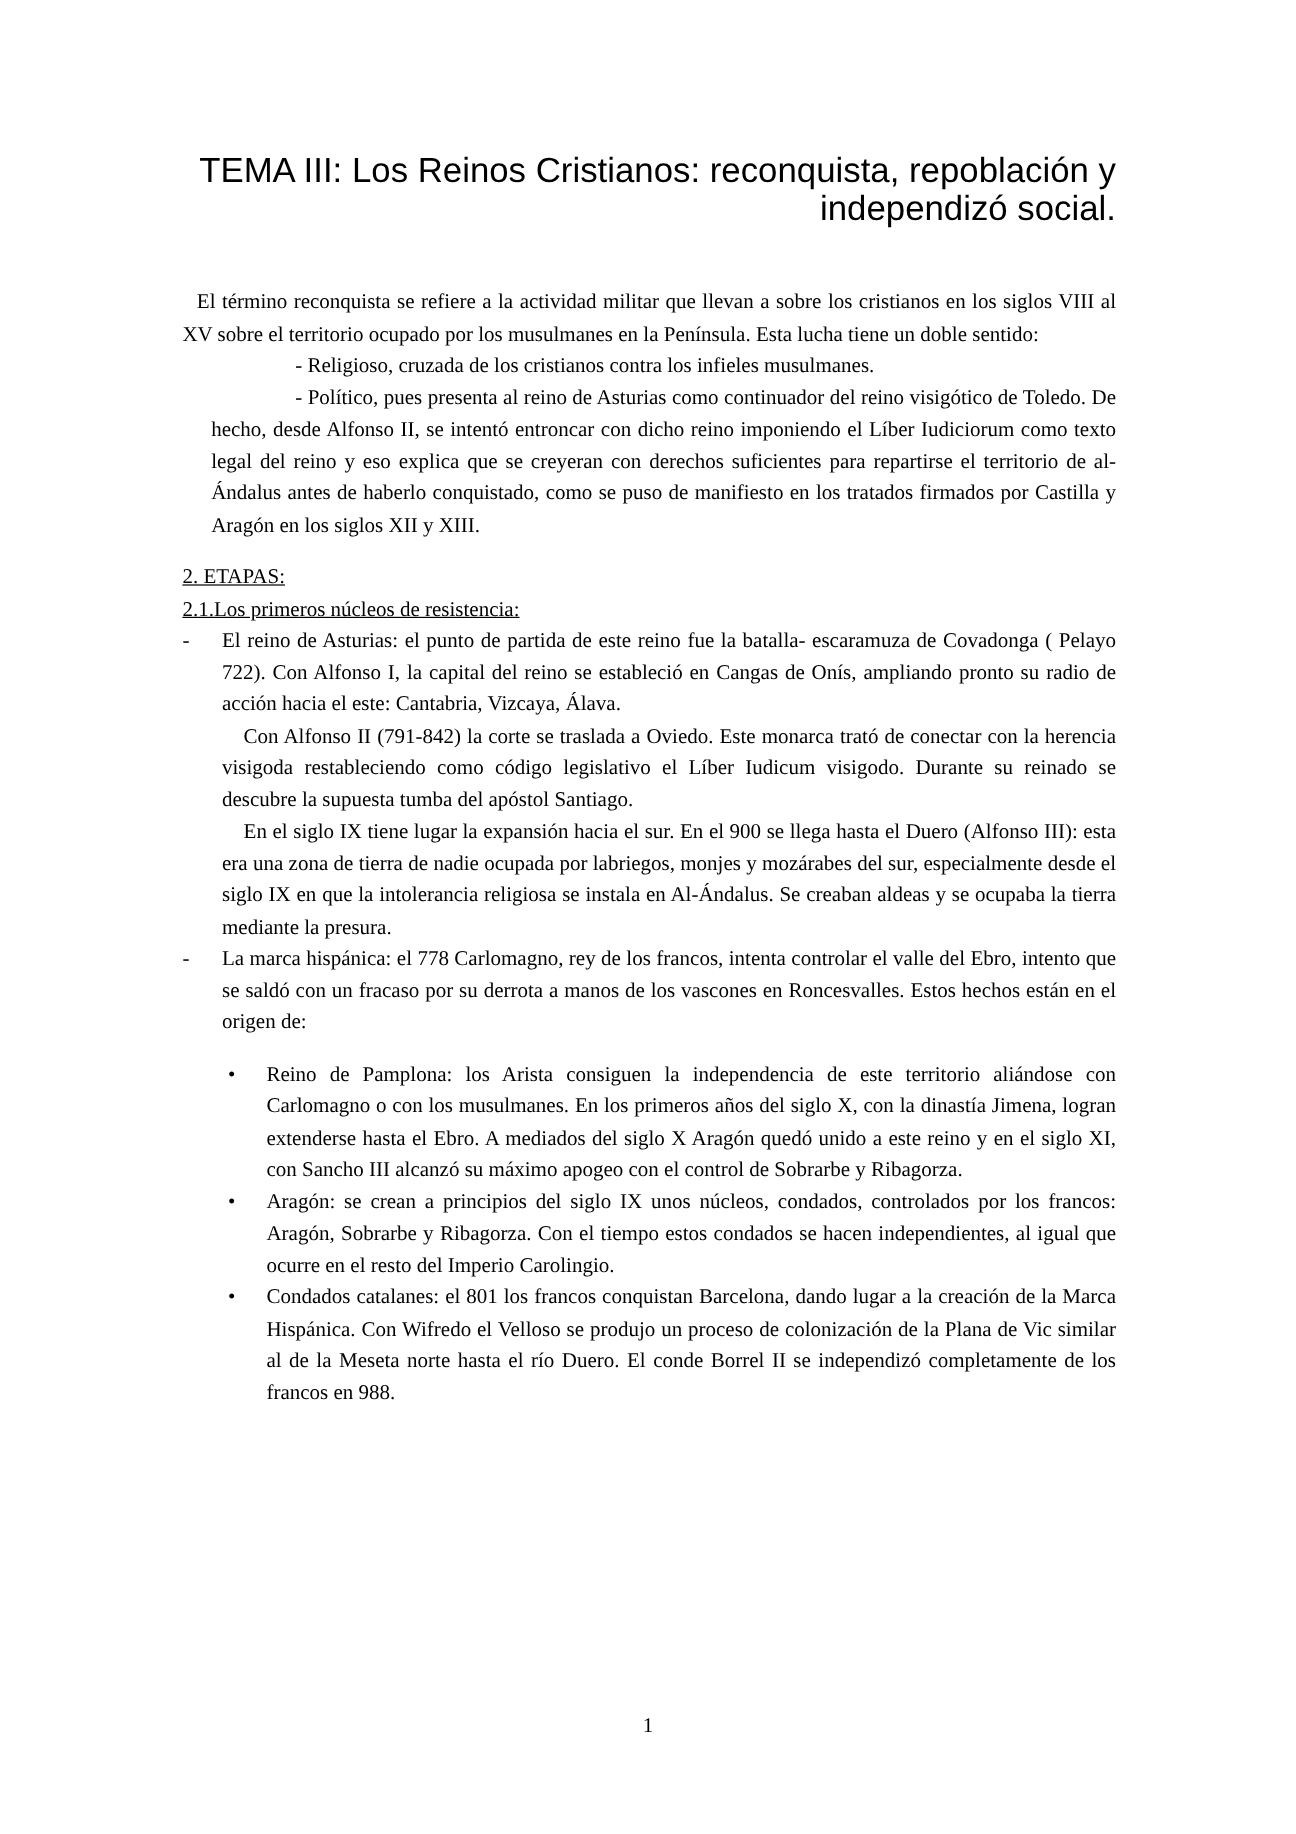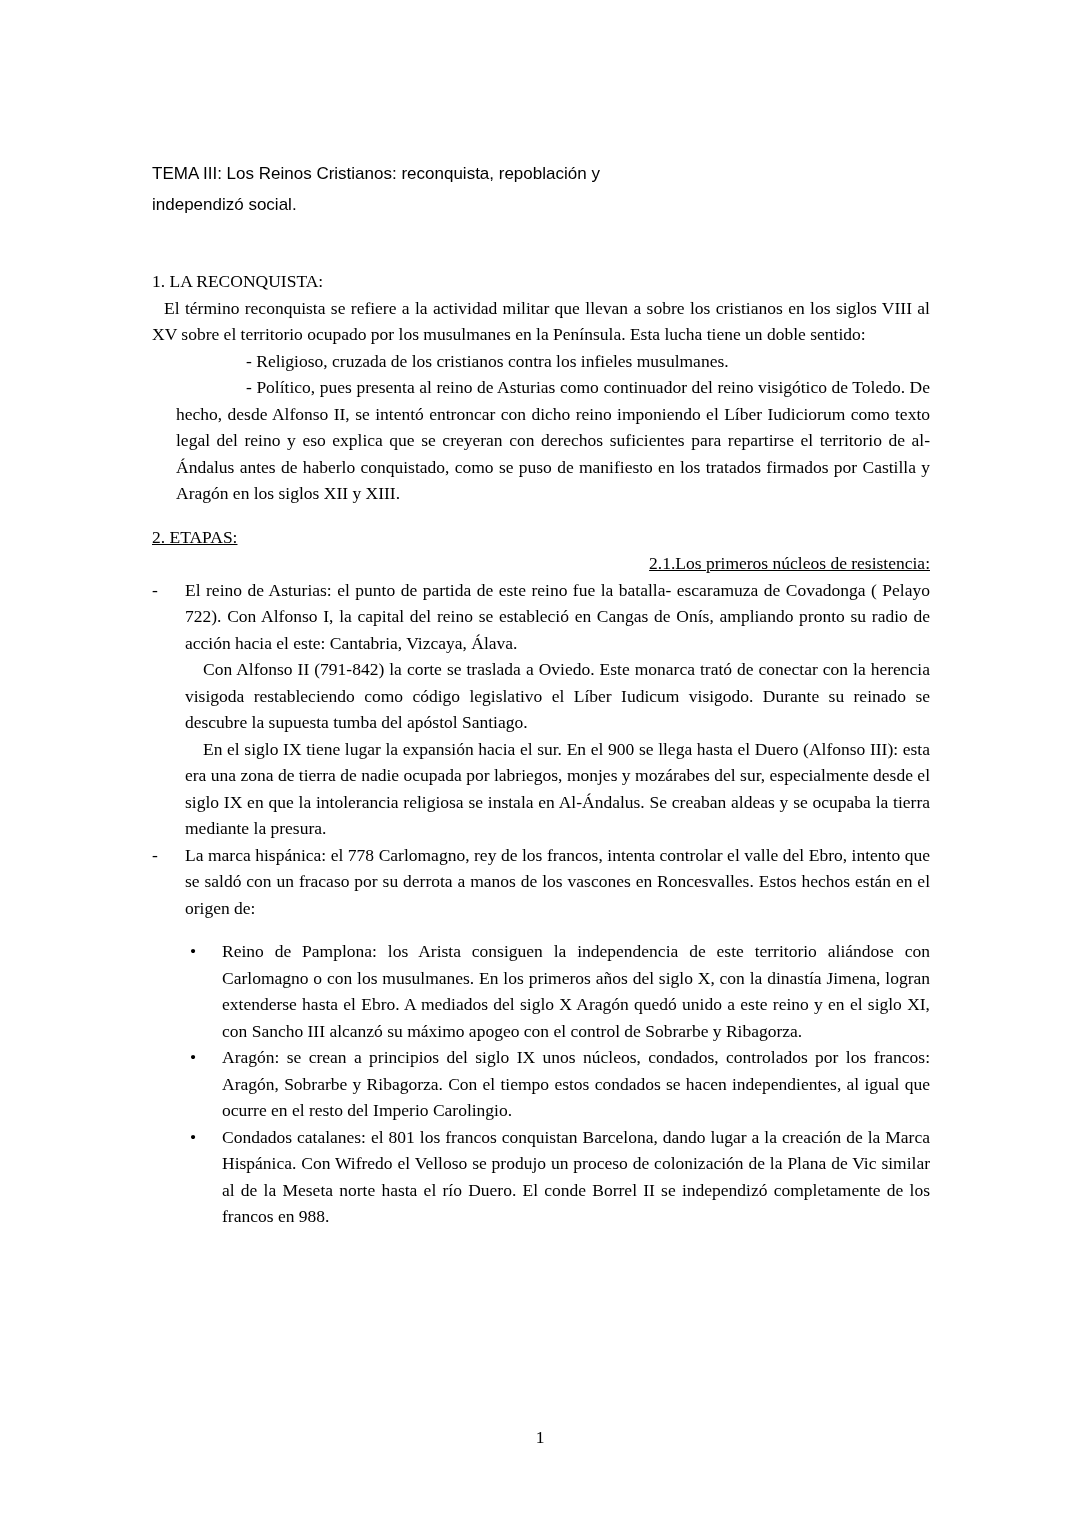--- a/index.html
+++ b/index.html
@@ -13,33 +13,32 @@
     color: #000000;
     overflow: hidden;
   }
   .page {
     position: absolute;
     inset: 0;
     padding: 128px 150px 0 152px;
   }
   .title {
     font-family: "Liberation Sans", "DejaVu Sans", sans-serif;
-    font-size: 17px;
+    font-size: 29px;
     font-weight: 400;
-    text-align: left;
+    text-align: right;
     line-height: 31px;
     margin-bottom: 48px;
-    margin-top: 30px;
   }
   p, .line { line-height: 26.5px; text-align: justify; }
   .heading { line-height: 26.5px; text-align: left; }
   .indent-sm { text-indent: 12px; }
   .tab-indent { text-indent: 70px; margin-left: 24px; }
   .mt { margin-top: 17px; text-decoration: underline; }
-  .underline { text-decoration: underline; text-align: right; }
+  .underline { text-decoration: underline; }
 
   .dash-item { display: flex; }
   .dash-item > .marker {
     flex: 0 0 33px;
     width: 33px;
     line-height: 26.5px;
     text-align: left;
   }
   .item-body { flex: 1 1 auto; min-width: 0; }
   .item-body p.ind { text-indent: 18px; }
@@ -62,21 +61,20 @@
     line-height: 26.5px;
   }
 </style>
 </head>
 <body>
 
 <div class="page">
 
   <h1 class="title"><span>TEMA III: Los Reinos Cristianos: reconquista, repoblación y</span><br><span>independizó social.</span></h1>
 
-  <p class="heading">1. LA RECONQUISTA:</p>
 
   <p class="indent-sm">El término reconquista se refiere a la actividad militar que llevan a sobre los cristianos en los siglos VIII al XV sobre el territorio ocupado por los musulmanes en la Península. Esta lucha tiene un doble sentido:</p>
 
   <p class="tab-indent">- Religioso, cruzada de los cristianos contra los infieles musulmanes.</p>
 
   <p class="tab-indent">- Político, pues presenta al reino de Asturias como continuador del reino visigótico de Toledo. De hecho, desde Alfonso II, se intentó entroncar con dicho reino imponiendo el Líber Iudiciorum como texto legal del reino y eso explica que se creyeran con derechos suficientes para repartirse el territorio de al-Ándalus antes de haberlo conquistado, como se puso de manifiesto en los tratados firmados por Castilla y Aragón en los siglos XII y XIII.</p>
 
   <p class="heading mt">2. ETAPAS:</p>
 
   <p class="heading underline">2.1.Los primeros núcleos de resistencia:</p>

